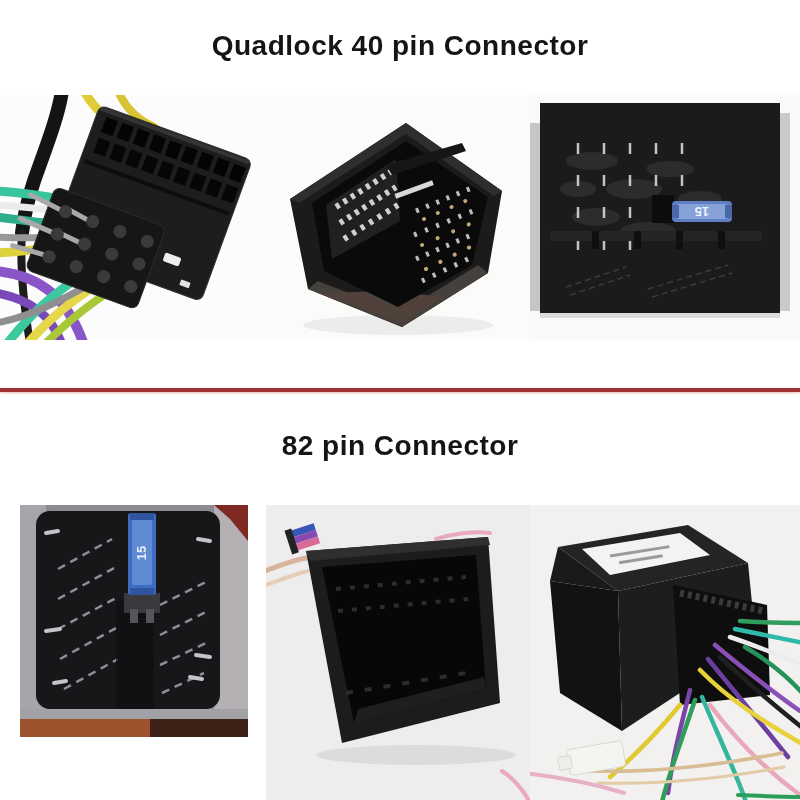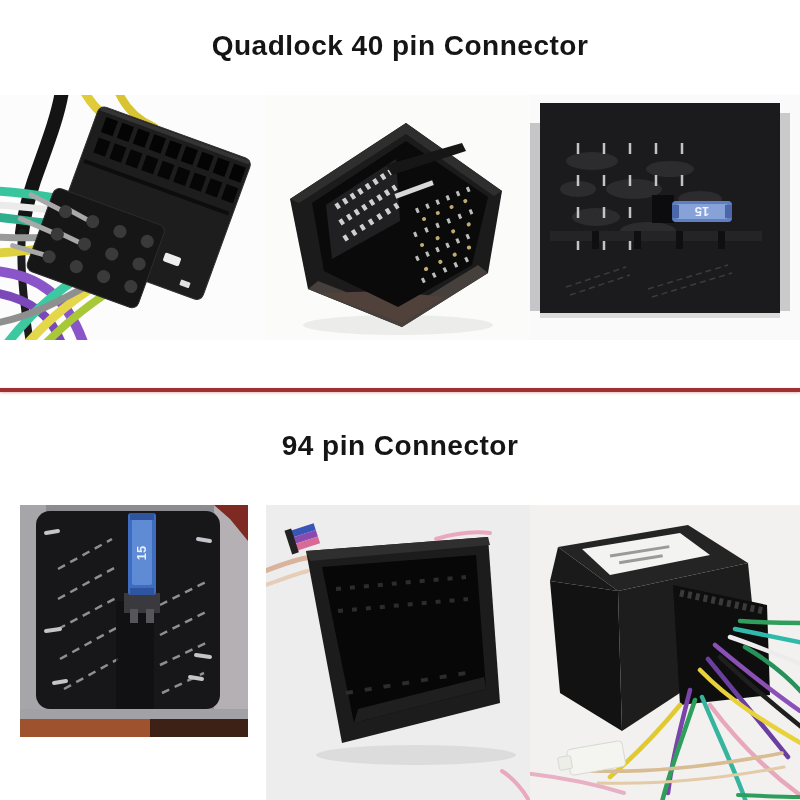--- a/index.html
+++ b/index.html
@@ -144,21 +144,21 @@
         <rect x="142" y="110" width="7" height="13" fill="#4a67a8"></rect>
         <rect x="195" y="110" width="7" height="13" fill="#4a67a8"></rect>
         <text x="172" y="121" transform="rotate(180 172 116.5)" font-size="13" font-weight="bold" fill="#eef3ff" text-anchor="middle" font-family="Liberation Sans, sans-serif">15</text>
       </g>
     </svg>
   </figure>
 </div>
 
 <div id="divider" style="background: rgb(158, 50, 50);"></div>
 
-<div class="section-title" id="title-56pin">94 pin Connector</div>
+<div class="section-title" id="title-56pin">82 pin Connector</div>
 
 <div class="photo-row" id="row-56pin">
 
   <figure class="photo-cell w266" style="margin:0" aria-label="56 pin connector face close-up with blue 15A fuse">
     <svg viewBox="0 0 266 295">
       <rect width="266" height="295" fill="#ffffff"></rect>
       <rect x="20" y="0" width="228" height="232" fill="#8c8c90"></rect>
       <rect x="20" y="0" width="26" height="232" fill="#a6a6aa"></rect>
       <rect x="214" y="0" width="34" height="232" fill="#b4b0b4"></rect>
       <polygon points="214,0 248,0 248,36 230,14" fill="#7e2a22"></polygon>

